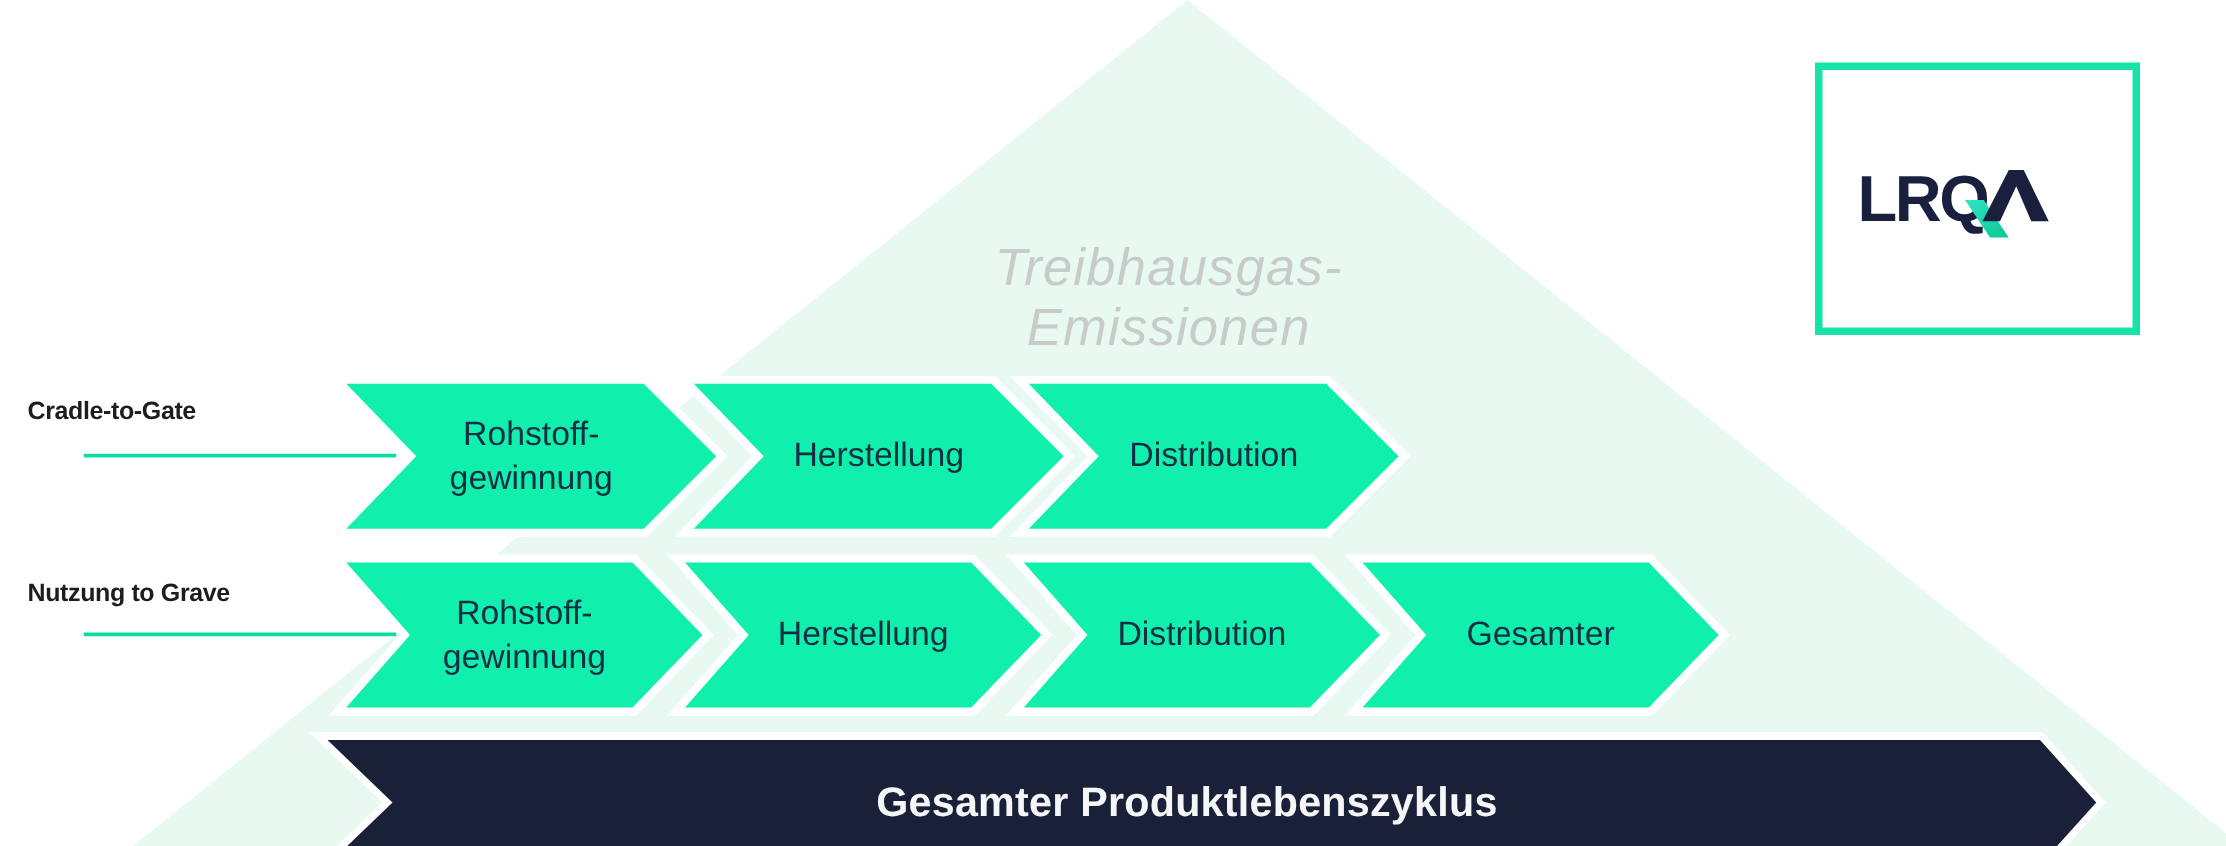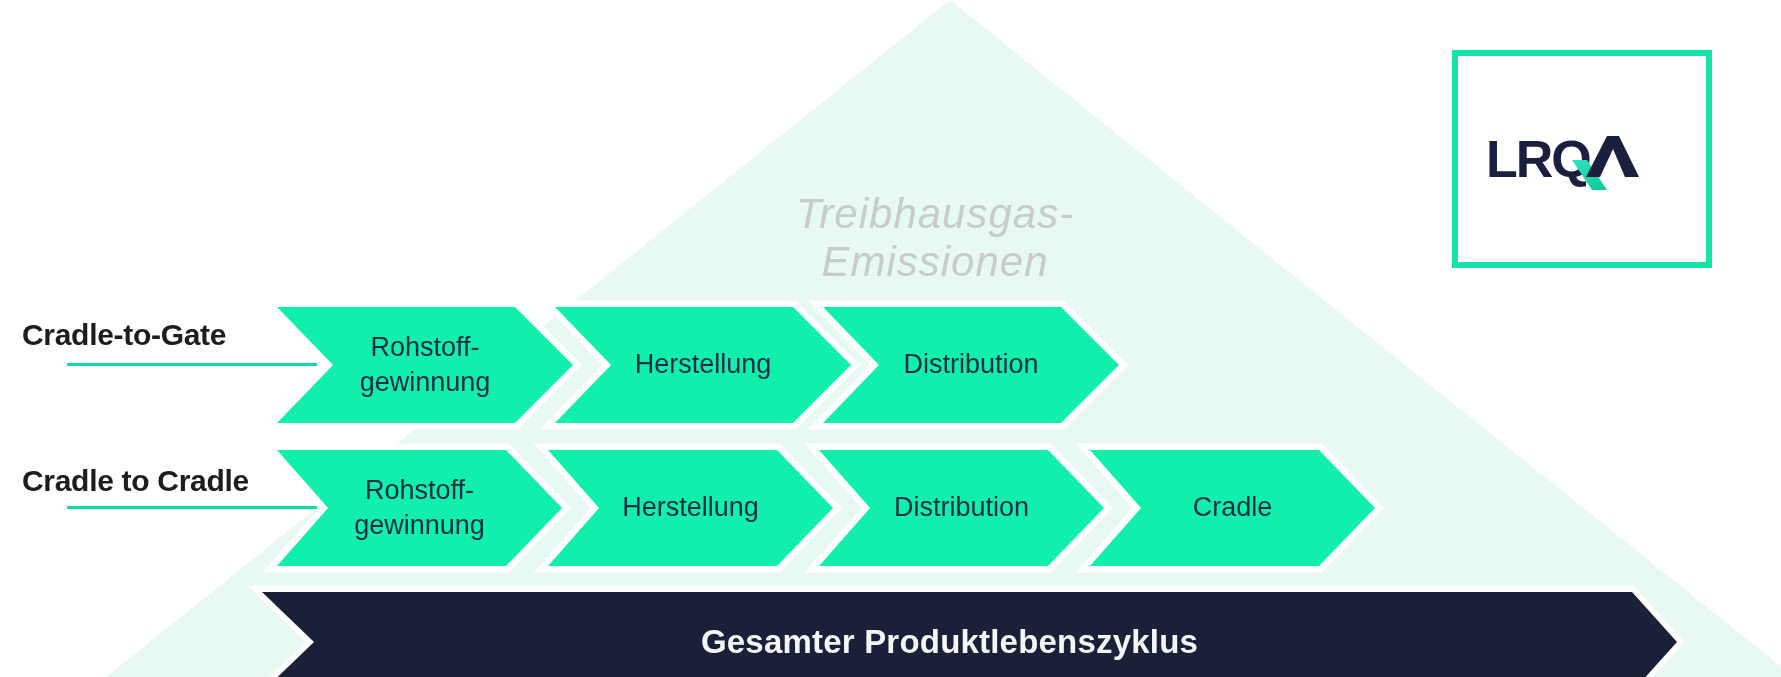--- a/index.html
+++ b/index.html
@@ -29,21 +29,21 @@
     box-sizing:border-box;border:6px solid #15e3a7;background:#ffffff;
   }
   .logo-svg{position:absolute;left:28px;top:76px;width:156px;height:60px;overflow:visible;}
   .logo-svg text{
     font-family:"Liberation Sans","DejaVu Sans",sans-serif;
     font-weight:bold;font-size:52px;letter-spacing:-2px;fill:#1a1f3d;
   }
   
   .side-label{
     position:absolute;left:22px;
-    font-size:30px;font-weight:bold;color:#1d1d1b;
+    font-size:20px;font-weight:bold;color:#1d1d1b;
     white-space:nowrap;letter-spacing:-0.3px;
   }
   .rule{
     position:absolute;left:67px;width:250px;height:3px;background:#0edca2;
   }
   
   .arrow{position:absolute;height:116px;}
   .arrow svg{position:absolute;left:0;top:0;width:100%;height:100%;overflow:visible;}
   .arrow polygon{
     fill:#10f0ac;stroke:#ffffff;stroke-width:13;
@@ -108,21 +108,21 @@
       </svg>
     <div class="stage-label">Herstellung</div>
   </div>
   <div class="arrow" style="left:823px;top:307px;width:296px">
     <svg viewBox="0 0 296 116" preserveAspectRatio="none">
         <polygon points="0,0 238,0 296,58 238,116 0,116 56,58"></polygon>
       </svg>
     <div class="stage-label">Distribution</div>
   </div>
 
-  <div class="side-label" style="top:464px">Cradle to Cradle</div>
+  <div class="side-label" style="top:464px">Nutzung to Grave</div>
   <div class="rule" style="top:506px"></div>
 
   <div class="arrow" style="left:277px;top:450px;width:285px">
     <svg viewBox="0 0 285 116" preserveAspectRatio="none">
         <polygon points="0,0 229,0 285,58 229,116 0,116 51,58"></polygon>
       </svg>
     <div class="stage-label">Rohstoff-gewinnung</div>
   </div>
   <div class="arrow" style="left:548px;top:450px;width:285px">
     <svg viewBox="0 0 285 116" preserveAspectRatio="none">
@@ -133,21 +133,21 @@
   <div class="arrow" style="left:819px;top:450px;width:285px">
     <svg viewBox="0 0 285 116" preserveAspectRatio="none">
         <polygon points="0,0 229,0 285,58 229,116 0,116 51,58"></polygon>
       </svg>
     <div class="stage-label">Distribution</div>
   </div>
   <div class="arrow" style="left:1090px;top:450px;width:285px">
     <svg viewBox="0 0 285 116" preserveAspectRatio="none">
         <polygon points="0,0 229,0 285,58 229,116 0,116 51,58"></polygon>
       </svg>
-    <div class="stage-label">Cradle</div>
+    <div class="stage-label">Gesamter</div>
   </div>
 
   <div class="banner">
     <svg viewBox="0 0 1415 80" preserveAspectRatio="none">
         <polygon points="0,0 1370,0 1415,40 1370,80 0,80 52,40"></polygon>
       </svg>
     <div class="banner-label">Gesamter Produktlebenszyklus</div>
   </div>
 
 </div>

